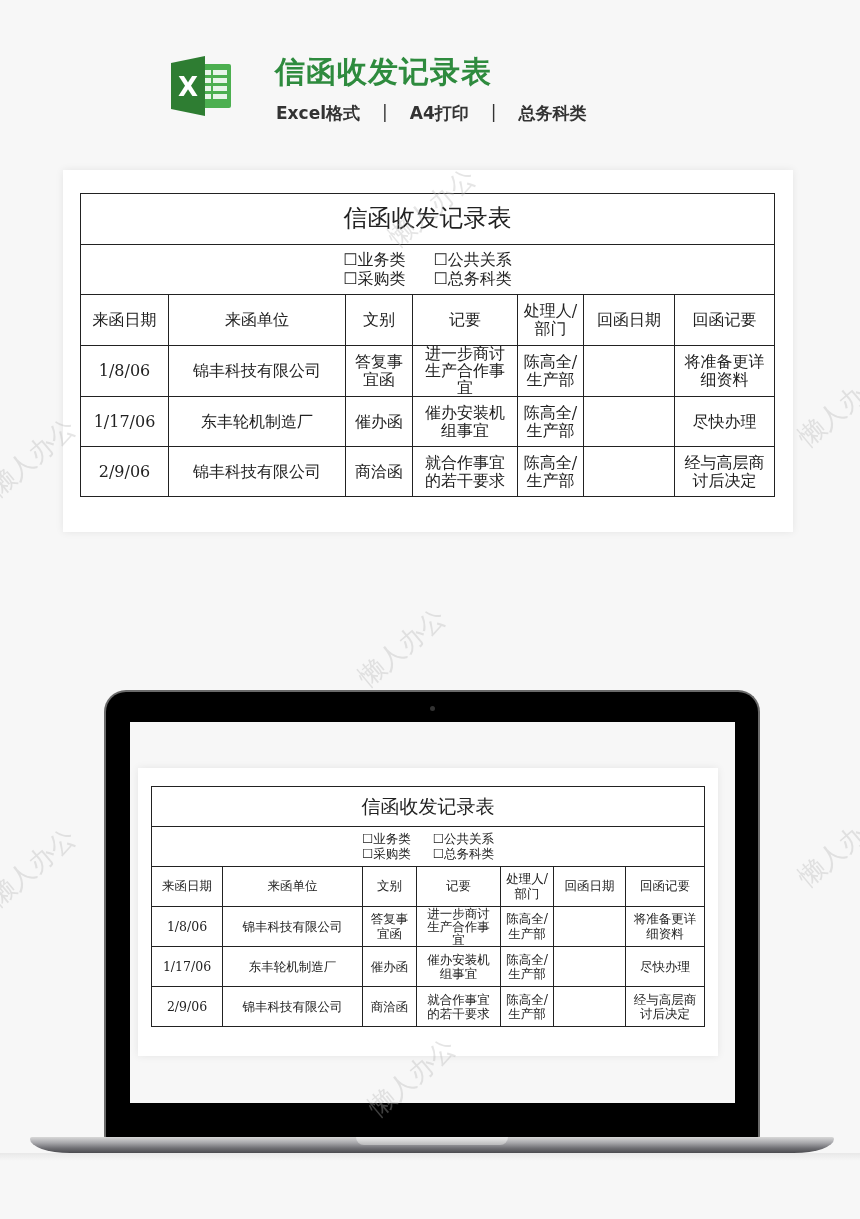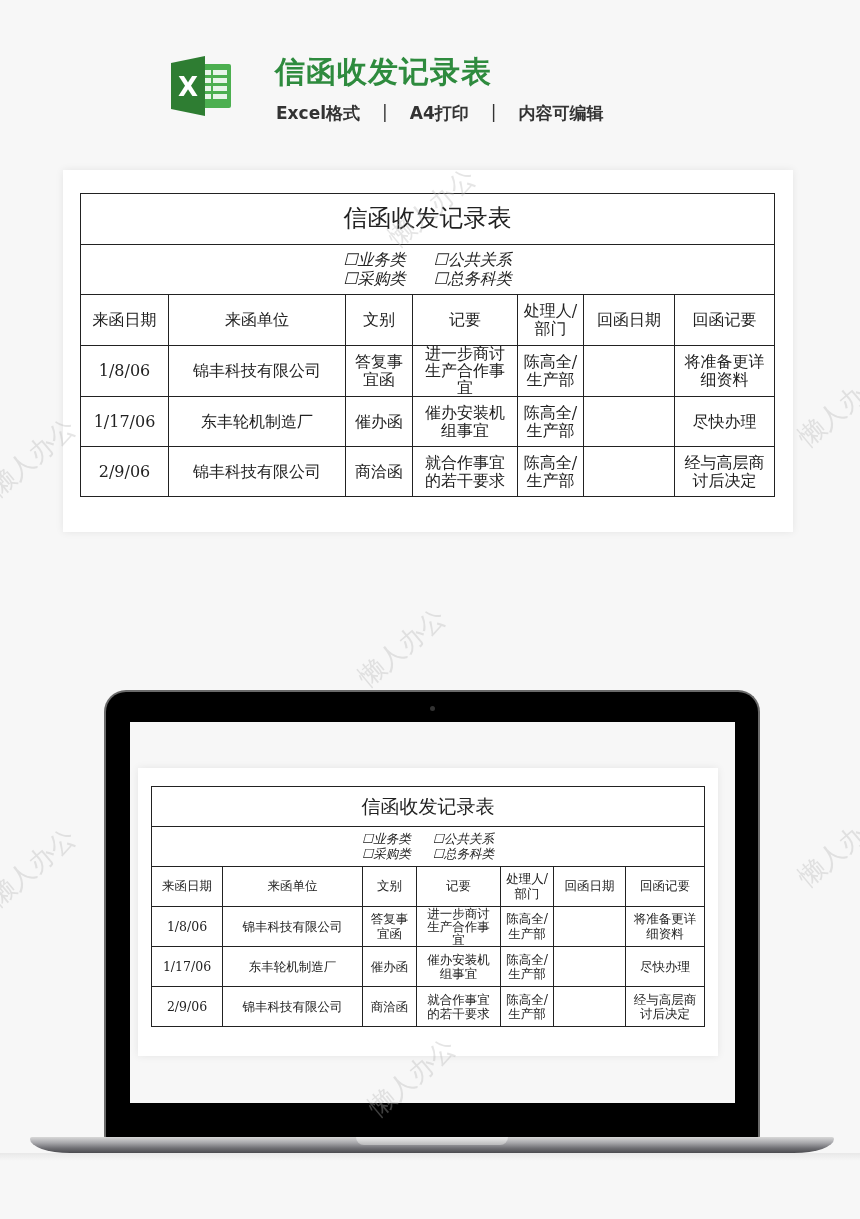--- a/index.html
+++ b/index.html
@@ -13,21 +13,21 @@
   .header-sub .sep { margin: 0 22px; font-weight: normal; color: #333; }
 
   
   .wm { position: absolute; color: rgba(180,180,180,0.35); font-size: 26px; transform: rotate(-40deg); font-family: "DejaVu Serif", serif; pointer-events: none; white-space: nowrap; z-index: 5; }
 
   
   .card { position: absolute; background: #fff; box-shadow: 0 0 8px rgba(0,0,0,0.08); }
   .sheet { position: absolute; border-collapse: collapse; table-layout: fixed; font-family: "DejaVu Serif", "Liberation Serif", serif; color: #222; }
   .sheet td { border: 1.6px solid #222; text-align: center; vertical-align: middle; overflow: hidden; line-height: 1.15; }
   .sheet .title-cell { font-weight: normal; }
-  .cat-wrap { display: inline-grid; grid-template-columns: auto auto; column-gap: 28px; text-align: right; font-style: italic; }
+  .cat-wrap { display: inline-grid; grid-template-columns: auto auto; column-gap: 28px; text-align: right; }
 
   
   .lid { position: absolute; left: 104px; top: 690px; width: 656px; height: 452px; background: #000; border-radius: 22px 22px 6px 6px; border: 2px solid #6a6a6a; border-bottom: none; }
   .camera { position: absolute; left: 430px; top: 706px; width: 5px; height: 5px; border-radius: 50%; background: #333; }
   .screen { position: absolute; left: 130px; top: 722px; width: 605px; height: 381px; background: #f7f7f7; }
   .base { position: absolute; left: 30px; top: 1137px; width: 804px; height: 16px; background: linear-gradient(#d8d8d8 0%, #a9a9ad 35%, #6f6f74 70%, #4a4a4e 100%); border-radius: 2px 2px 40px 40px / 2px 2px 14px 14px; }
   .notch { position: absolute; left: 356px; top: 1137px; width: 152px; height: 8px; background: linear-gradient(#ededed, #b9b9bb); border-radius: 0 0 8px 8px; }
   .base-shadow { position: absolute; left: 0; top: 1153px; width: 860px; height: 8px; background: linear-gradient(#e8e8e8, #f7f7f7); }
 </style>
 </head>
@@ -49,21 +49,21 @@
     <path d="M0 7 L34 0 L34 60 L0 53 Z" fill="#2e7d32"></path>
     <text x="17" y="40" font-size="26" font-weight="bold" fill="#fff" text-anchor="middle" font-family="DejaVu Sans, sans-serif">X</text>
   </svg>
 </div>
 <div class="header-title">信函收发记录表</div>
 <div class="header-sub">
   <span>Excel格式</span>
   <span class="sep">|</span>
   <span>A4打印</span>
   <span class="sep">|</span>
-  <span>内容可编辑</span>
+  <span>总务科类</span>
 </div>
 
 <div class="card" style="left:63px; top:170px; width:730px; height:362px;"></div>
 <table class="sheet" style="left:80px; top:193px; width:694px; font-size:16px;">
   <colgroup>
     <col style="width:88px">
       <col style="width:177px">
       <col style="width:67px">
       <col style="width:105px">
       <col style="width:66px">

